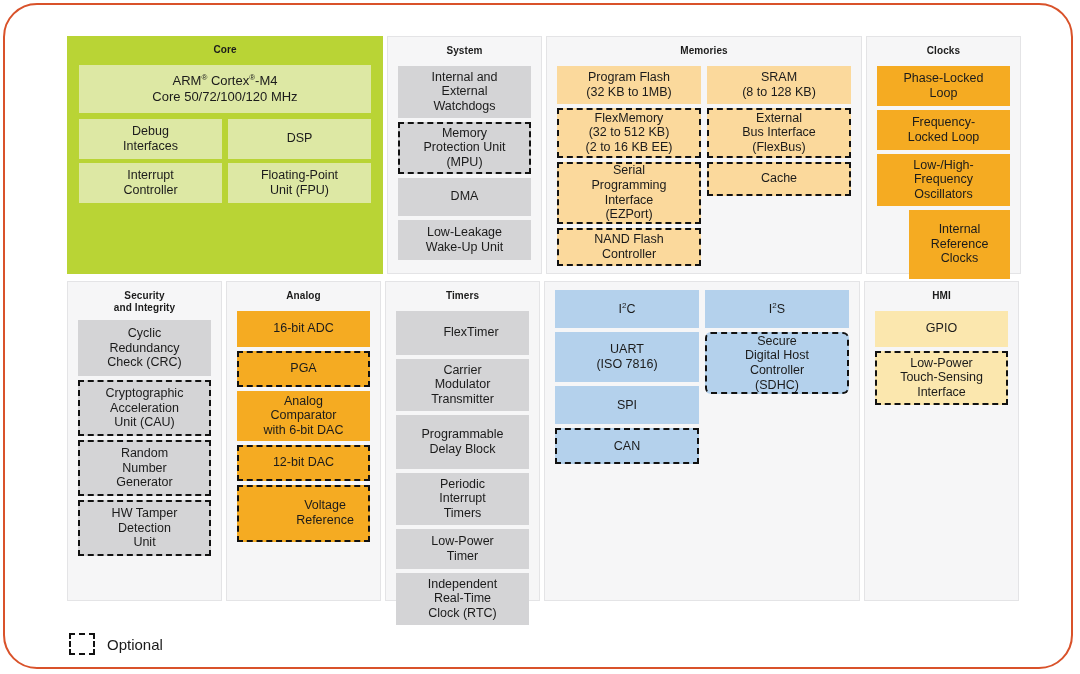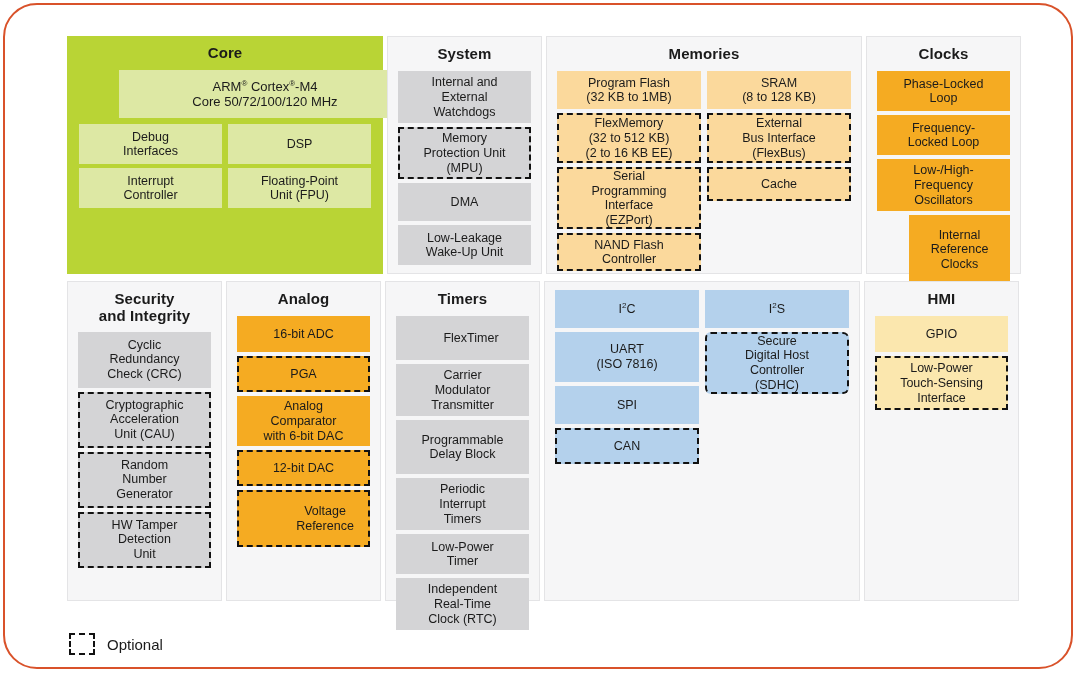--- a/index.html
+++ b/index.html
@@ -55,21 +55,21 @@
   
   .panel.core-panel {
     background: #b9d435;
     border: none;
     padding: 8px 12px 12px 12px;
   }
 
   .panel-title {
     text-align: center;
     font-weight: bold;
-    font-size: 15px;
+    font-size: 10px;
     color: #1b1b1b;
     line-height: 1.15;
     margin-bottom: 9px;
     letter-spacing: .1px;
   }
   .panel-title.two-line { margin-bottom: 7px; }
 
   .panel-body {
     display: flex;
     gap: 6px;
@@ -105,21 +105,20 @@
   .f-peach  { background: #fbd99c; }
   .f-orange { background: #f5ab22; justify-content: center; }
   .f-blue   { background: #b4d1ec; }
   .f-cream  { background: #fbe7ae; }
 
   
   .core-wide {
     width: 100%;
     height: 48px;
     font-size: 13px;
-    margin-left: 40px;
   }
   .core-grid {
     display: flex;
     gap: 6px;
     margin-top: 6px;
   }
   .core-grid .blk { flex: 1; height: 40px; }
   .core-row2 { margin-top: 4px; }
 
   sup { font-size: 8px; vertical-align: super; line-height: 0; }

